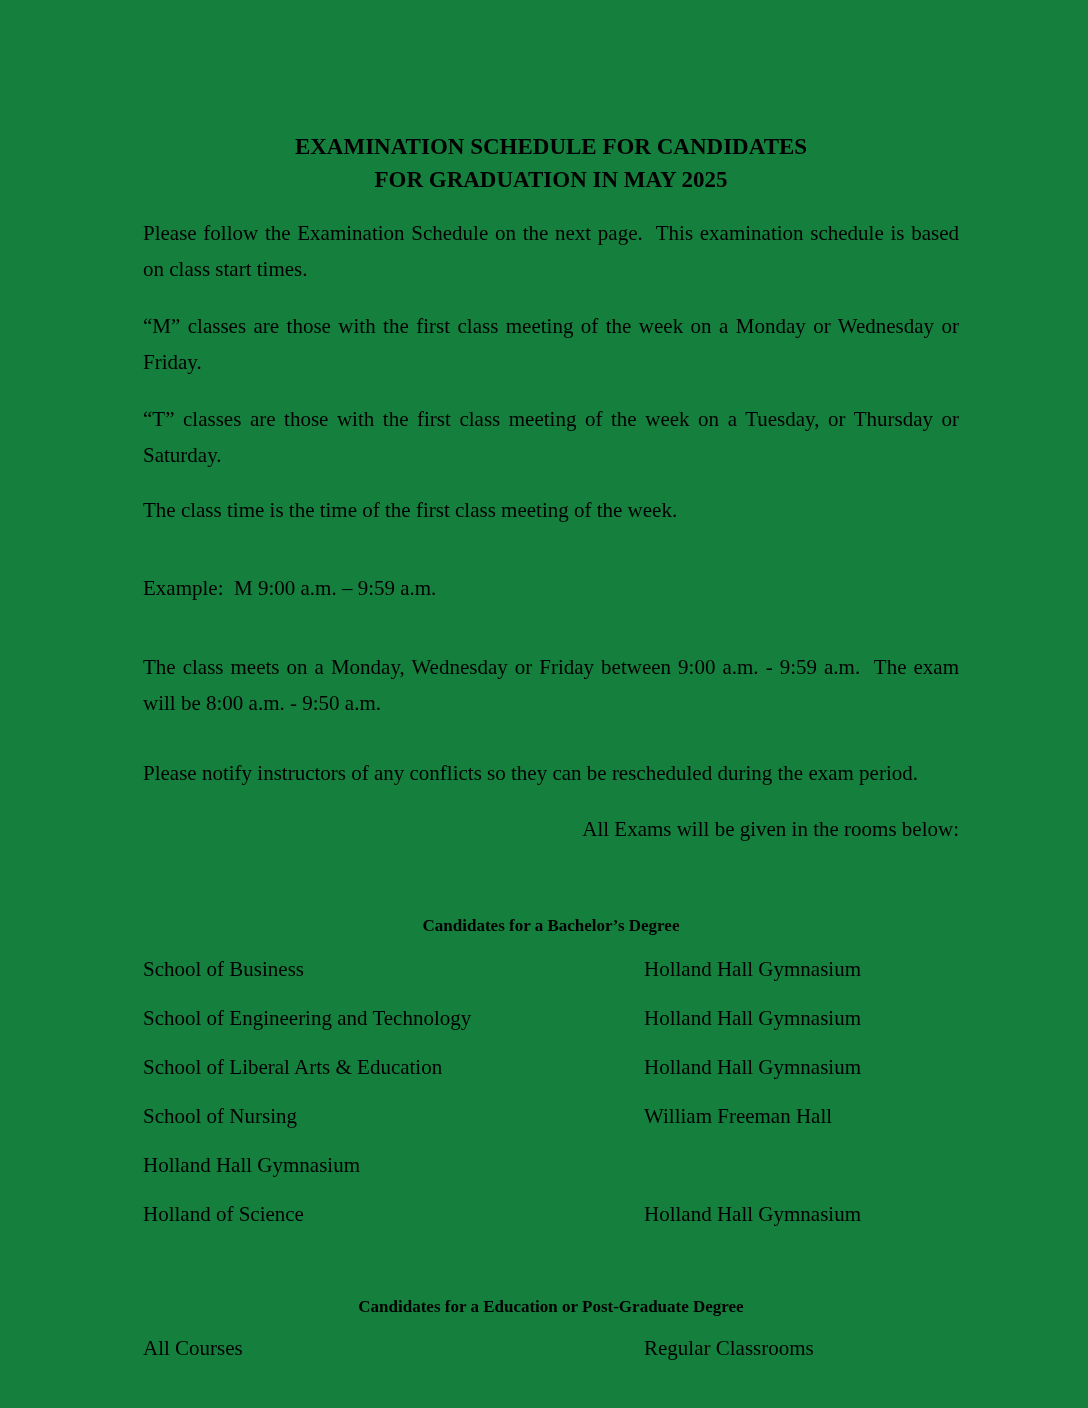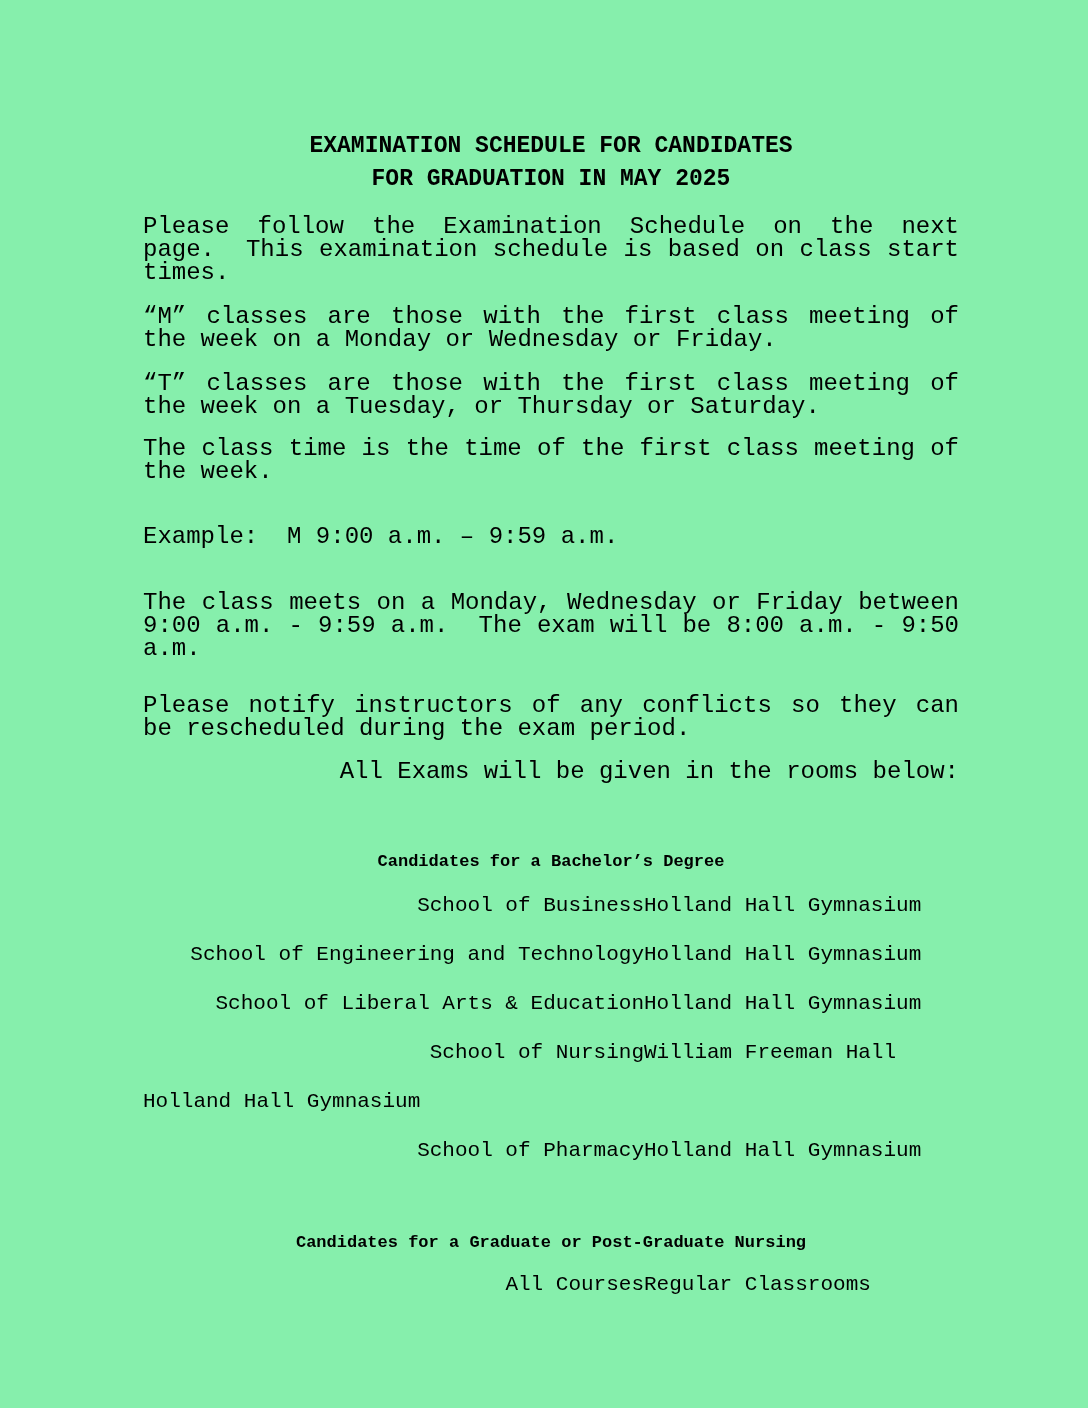--- a/index.html
+++ b/index.html
@@ -4,38 +4,38 @@
 <style>
   html, body {
     margin: 0;
     padding: 0;
     background: #ffffff;
   }
   .page {
     position: relative;
     width: 1088px;
     height: 1408px;
-    background: #86efac;
+    background: #15803d;
     color: #000000;
-    font-family: Liberation Mono, monospace;
+    font-family: Liberation Serif, serif;
     overflow: hidden;
   }
   .content {
     padding: 130px 129px 0 143px;
   }
   .doc-title {
     text-align: center;
     font-weight: bold;
     font-size: 23px;
     line-height: 33px;
     margin: 0 0 19px 0;
   }
   .para {
-    font-size: 24px;
-    line-height: 23px;
+    font-size: 21px;
+    line-height: 36px;
     text-align: justify;
     margin: 0 0 21px 0;
   }
   .p3 { margin-bottom: 19px; }
   .p4 { margin-bottom: 42px; }
   .p5 { margin-bottom: 43px; text-align: left; }
   .p6 { margin-bottom: 34px; }
   .p7 { margin-bottom: 20px; }
   .p8 { margin-bottom: 65px; text-align: right; }
   .section-heading {
@@ -48,21 +48,20 @@
   .h-graduate { margin-bottom: 15px; }
   .room-row {
     display: flex;
     font-size: 21px;
     line-height: 27px;
     margin: 0 0 22px 0;
   }
   .room-row .school {
     width: 501px;
     flex: 0 0 501px;
-    text-align: right;
   }
   .room-row .location {
     flex: 1;
   }
   .room-row.sec-end { margin-bottom: 65px; }
   .room-row.last { margin-bottom: 0; }
 </style>
 </head>
 <body>
 
@@ -98,25 +97,25 @@
       <span class="location">Holland Hall Gymnasium</span>
     </div>
     <div class="room-row">
       <span class="school">School of Nursing</span>
       <span class="location">William Freeman Hall</span>
     </div>
     <div class="room-row">
       <span class="location">Holland Hall Gymnasium</span>
     </div>
     <div class="room-row sec-end">
-      <span class="school">School of Pharmacy</span>
+      <span class="school">Holland of Science</span>
       <span class="location">Holland Hall Gymnasium</span>
     </div>
 
-    <h2 class="section-heading h-graduate">Candidates for a Graduate or Post-Graduate Nursing</h2>
+    <h2 class="section-heading h-graduate">Candidates for a Education or Post-Graduate Degree</h2>
 
     <div class="room-row last">
       <span class="school">All Courses</span>
       <span class="location">Regular Classrooms</span>
     </div>
 
   </div>
 </div>
 
 </body></html>

